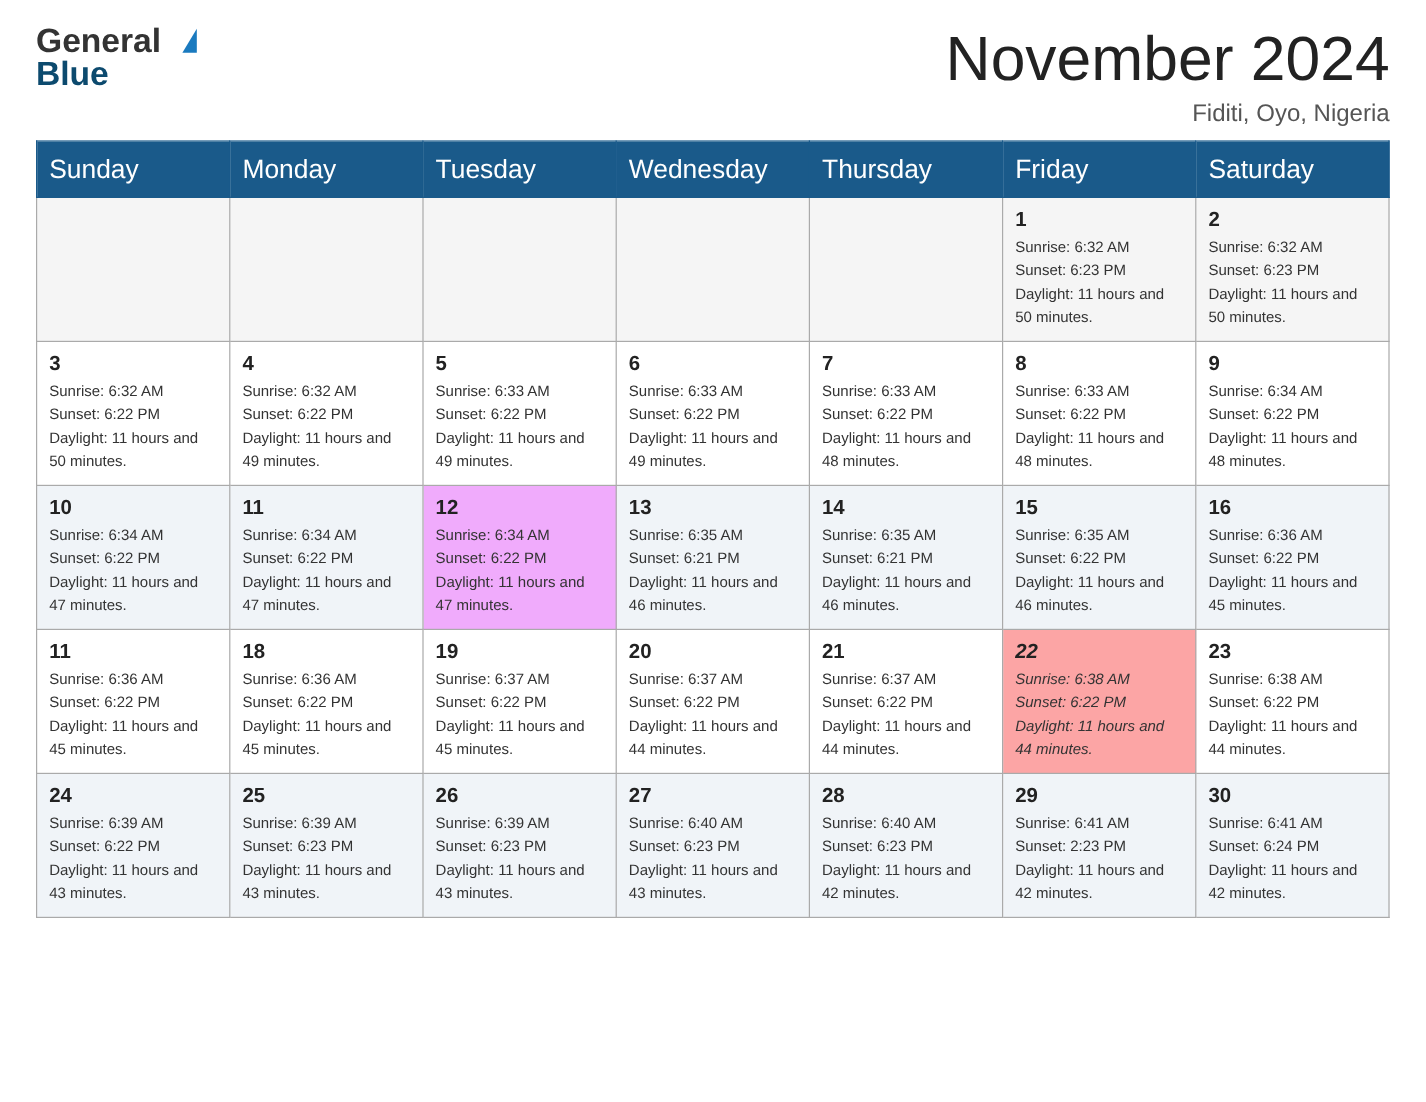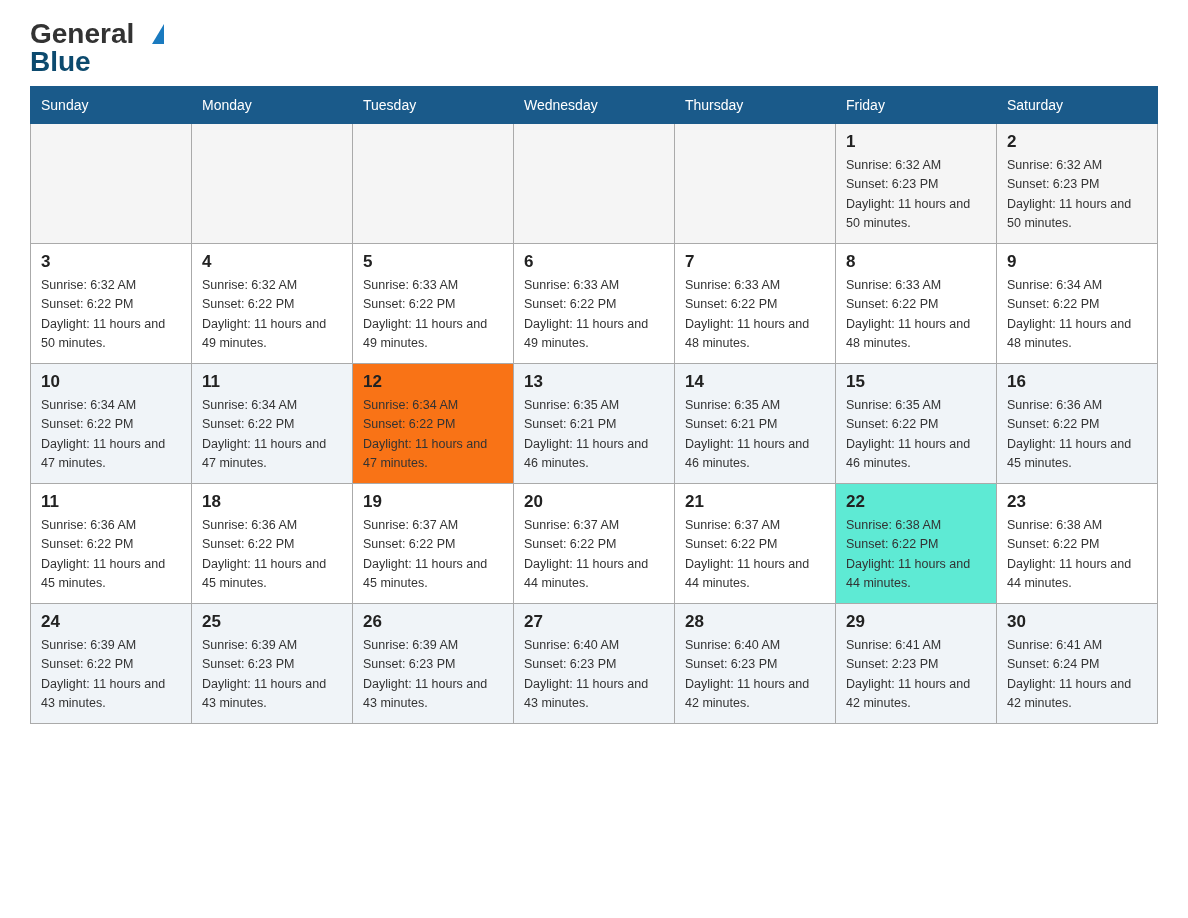--- a/index.html
+++ b/index.html
@@ -59,21 +59,21 @@
     }
     .calendar {
       width: 100%;
       border-collapse: collapse;
       margin-top: 8px;
     }
     .calendar th {
       background: #1a5a8a;
       color: #fff;
       padding: 10px 10px;
-      font-size: 14px;
+      font-size: 22px;
       font-weight: normal;
       text-align: left;
       border: 1px solid #1a5a8a;
     }
     .calendar td {
       vertical-align: top;
       border: 1px solid #aaa;
       padding: 8px 10px;
       width: calc(100% / 7);
       min-height: 110px;
@@ -102,20 +102,22 @@
 
 <div class="header">
   <div class="logo">
     <div style="display:flex;align-items:center;gap:16px;">
       <span class="logo-general">General</span>
       <div class="logo-triangle"></div>
     </div>
     <span class="logo-blue">Blue</span>
   </div>
   <div class="title-section">
+    <div class="month-title">November 2024</div>
+    <div class="location">Fiditi, Oyo, Nigeria</div>
   </div>
 </div>
 
 <table class="calendar">
   <thead>
     <tr>
       <th>Sunday</th>
       <th>Monday</th>
       <th>Tuesday</th>
       <th>Wednesday</th>
@@ -194,21 +196,21 @@
           <div class="cell-info">Sunrise: 6:34 AM
 Sunset: 6:22 PM
 Daylight: 11 hours and 47 minutes.</div>
         </td>
         <td style="background: rgb(240, 244, 248);">
           <div class="cell-date">11</div>
           <div class="cell-info">Sunrise: 6:34 AM
 Sunset: 6:22 PM
 Daylight: 11 hours and 47 minutes.</div>
         </td>
-        <td style="background: #f97316;">
+        <td style="background: #f0abfc;">
           <div class="cell-date">12</div>
           <div class="cell-info">Sunrise: 6:34 AM
 Sunset: 6:22 PM
 Daylight: 11 hours and 47 minutes.</div>
         </td>
         <td style="background: rgb(240, 244, 248);">
           <div class="cell-date">13</div>
           <div class="cell-info">Sunrise: 6:35 AM
 Sunset: 6:21 PM
 Daylight: 11 hours and 46 minutes.</div>
@@ -256,21 +258,21 @@
           <div class="cell-info">Sunrise: 6:37 AM
 Sunset: 6:22 PM
 Daylight: 11 hours and 44 minutes.</div>
         </td>
         <td style="background: rgb(255, 255, 255);">
           <div class="cell-date">21</div>
           <div class="cell-info">Sunrise: 6:37 AM
 Sunset: 6:22 PM
 Daylight: 11 hours and 44 minutes.</div>
         </td>
-        <td style="background: #5eead4;">
+        <td style="background: #fca5a5; font-style: italic;">
           <div class="cell-date">22</div>
           <div class="cell-info">Sunrise: 6:38 AM
 Sunset: 6:22 PM
 Daylight: 11 hours and 44 minutes.</div>
         </td>
         <td style="background: rgb(255, 255, 255);">
           <div class="cell-date">23</div>
           <div class="cell-info">Sunrise: 6:38 AM
 Sunset: 6:22 PM
 Daylight: 11 hours and 44 minutes.</div>

